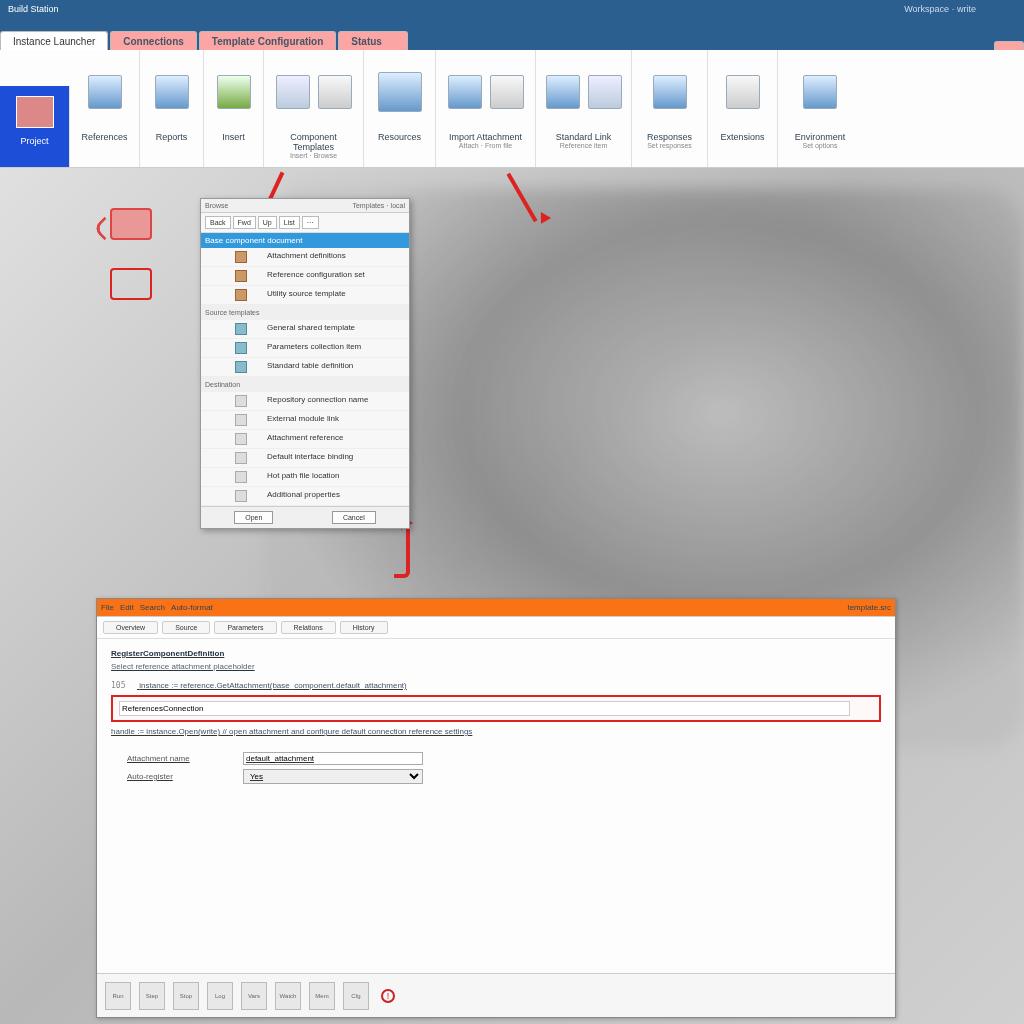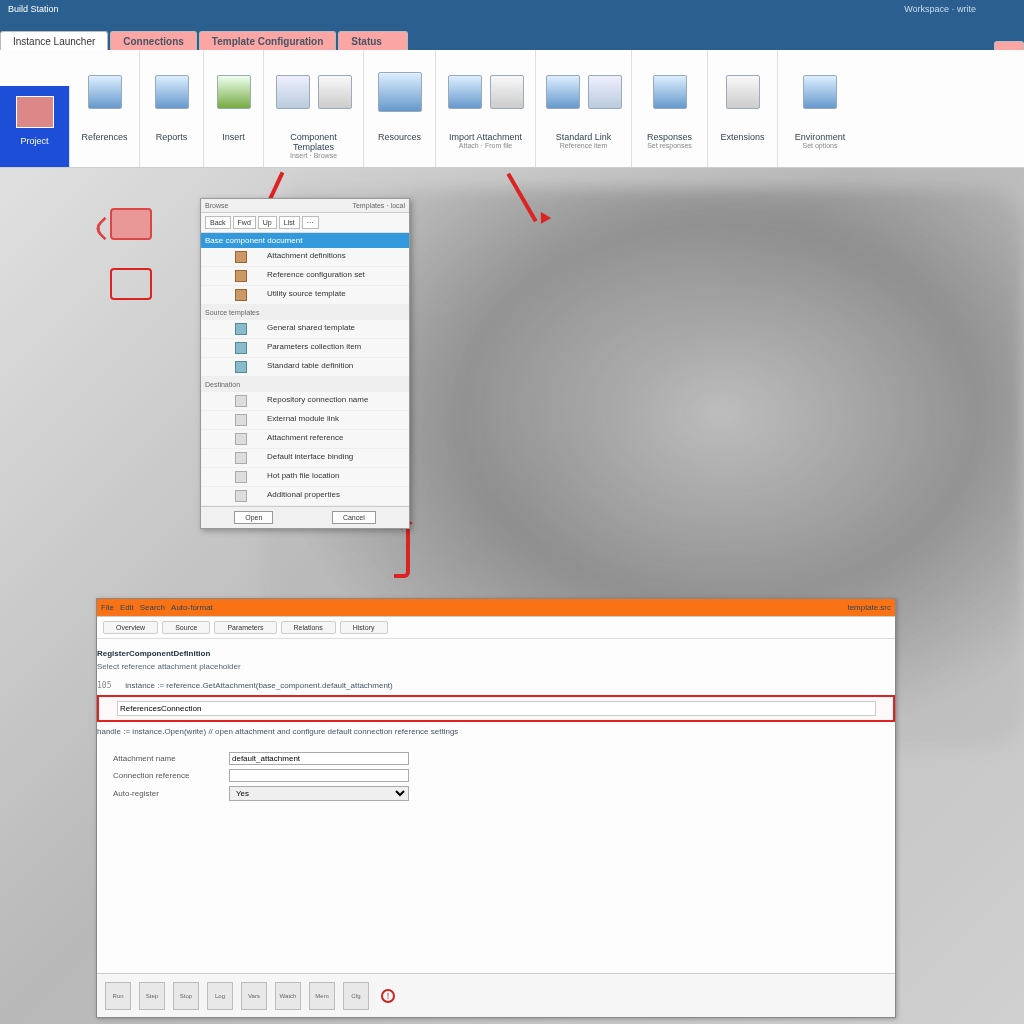--- a/index.html
+++ b/index.html
@@ -61,25 +61,25 @@
 .dialog .row .ic.g { background:#ddd; border-color:#aaa;}
 .dialog .sect { padding:4px; background:#efefef; font-size:7px; color:#666; }
 .dialog .foot { padding:4px; display:flex; justify-content:space-around; background:#f0f0f0; border-top:1px solid #ccc;}
 .dialog .foot .btn { padding:2px 10px; background:#fdfdfd; border:1px solid #999; font-size:7px; }
 
 
 .editor { position:absolute; left:96px; top:430px; width:800px; height:420px; background:#fdfdfd; border:1px solid #888; box-shadow:1px 1px 4px rgba(0,0,0,.25); font-size:8px; color:#333;}
 .editor .ehdr { height:18px; background:#f97316; border-bottom:1px solid #ccc; display:flex; align-items:center; padding:0 4px; gap:6px; font-size:8px; color:#345;}
 .editor .etool { height:22px; border-bottom:1px solid #ddd; display:flex; align-items:center; padding:0 6px; gap:4px;}
 .editor .etool .tbtn { padding:2px 12px; background:#f6f6f6; border:1px solid #ccc; font-size:7px; border-radius:2px;}
-.editor .body { padding:8px 0; }
+.editor .body { padding:8px 14px;text-decoration:underline; }
 .editor .line { padding:2px 0; color:#456; font-size:8px;}
 .editor .num { display:inline-block; width:26px; color:#888; font-family:monospace;}
 .editor .hl { border:2px solid #d22; padding:4px 6px; margin:3px 0; background:#fff8f8;}
-.editor .hl input { width:97%; font-size:8px; padding:2px; border:1px solid #ccc;margin-left:12px;}
+.editor .hl input { width:97%; font-size:8px; padding:2px; border:1px solid #ccc;}
 .editor .field { display:flex; align-items:center; gap:6px; margin:4px 16px;}
 .editor .field label { width:110px; color:#555;}
 .editor .field input,.editor .field select { flex:0 0 180px; font-size:8px; padding:1px 2px; border:1px solid #aaa;}
 .editor .efoot { position:absolute; bottom:0; left:0; right:0; height:44px; border-top:1px solid #ccc; background:#f6f6f6; display:flex; align-items:center; padding:0 8px; gap:8px;}
 .editor .efoot .fico { width:26px; height:28px; background:#e8e8e8; border:1px solid #bbb; display:flex; flex-direction:column; align-items:center; justify-content:center; font-size:6px; color:#666;}
 .editor .efoot .red { color:#c22; width:14px; height:14px; border:2px solid #c22; border-radius:50%; font-size:9px; line-height:10px; text-align:center; margin-left:4px;}
 
 </style>
 </head>
 <body>
@@ -276,24 +276,20 @@
         <span>instance := reference.GetAttachment(base_component.default_attachment)</span>
       </div>
       <div class="hl">
         <input value="ReferencesConnection" style="">
       </div>
       <div class="line">handle := instance.Open(write) // open attachment and configure default connection reference settings</div>
       <div style="height:10px"></div>
       <div class="field">
         <label>Attachment name</label>
         <input value="default_attachment" style="">
-      </div>
-      <div class="field">
-        <label>Connection reference</label>
-        <input value="" style="">
       </div>
       <div class="field">
         <label>Auto-register</label>
         <select><option>Yes</option></select>
       </div>
     </div>
     <div class="efoot">
       <div class="fico">Run</div>
       <div class="fico">Step</div>
       <div class="fico">Stop</div>

